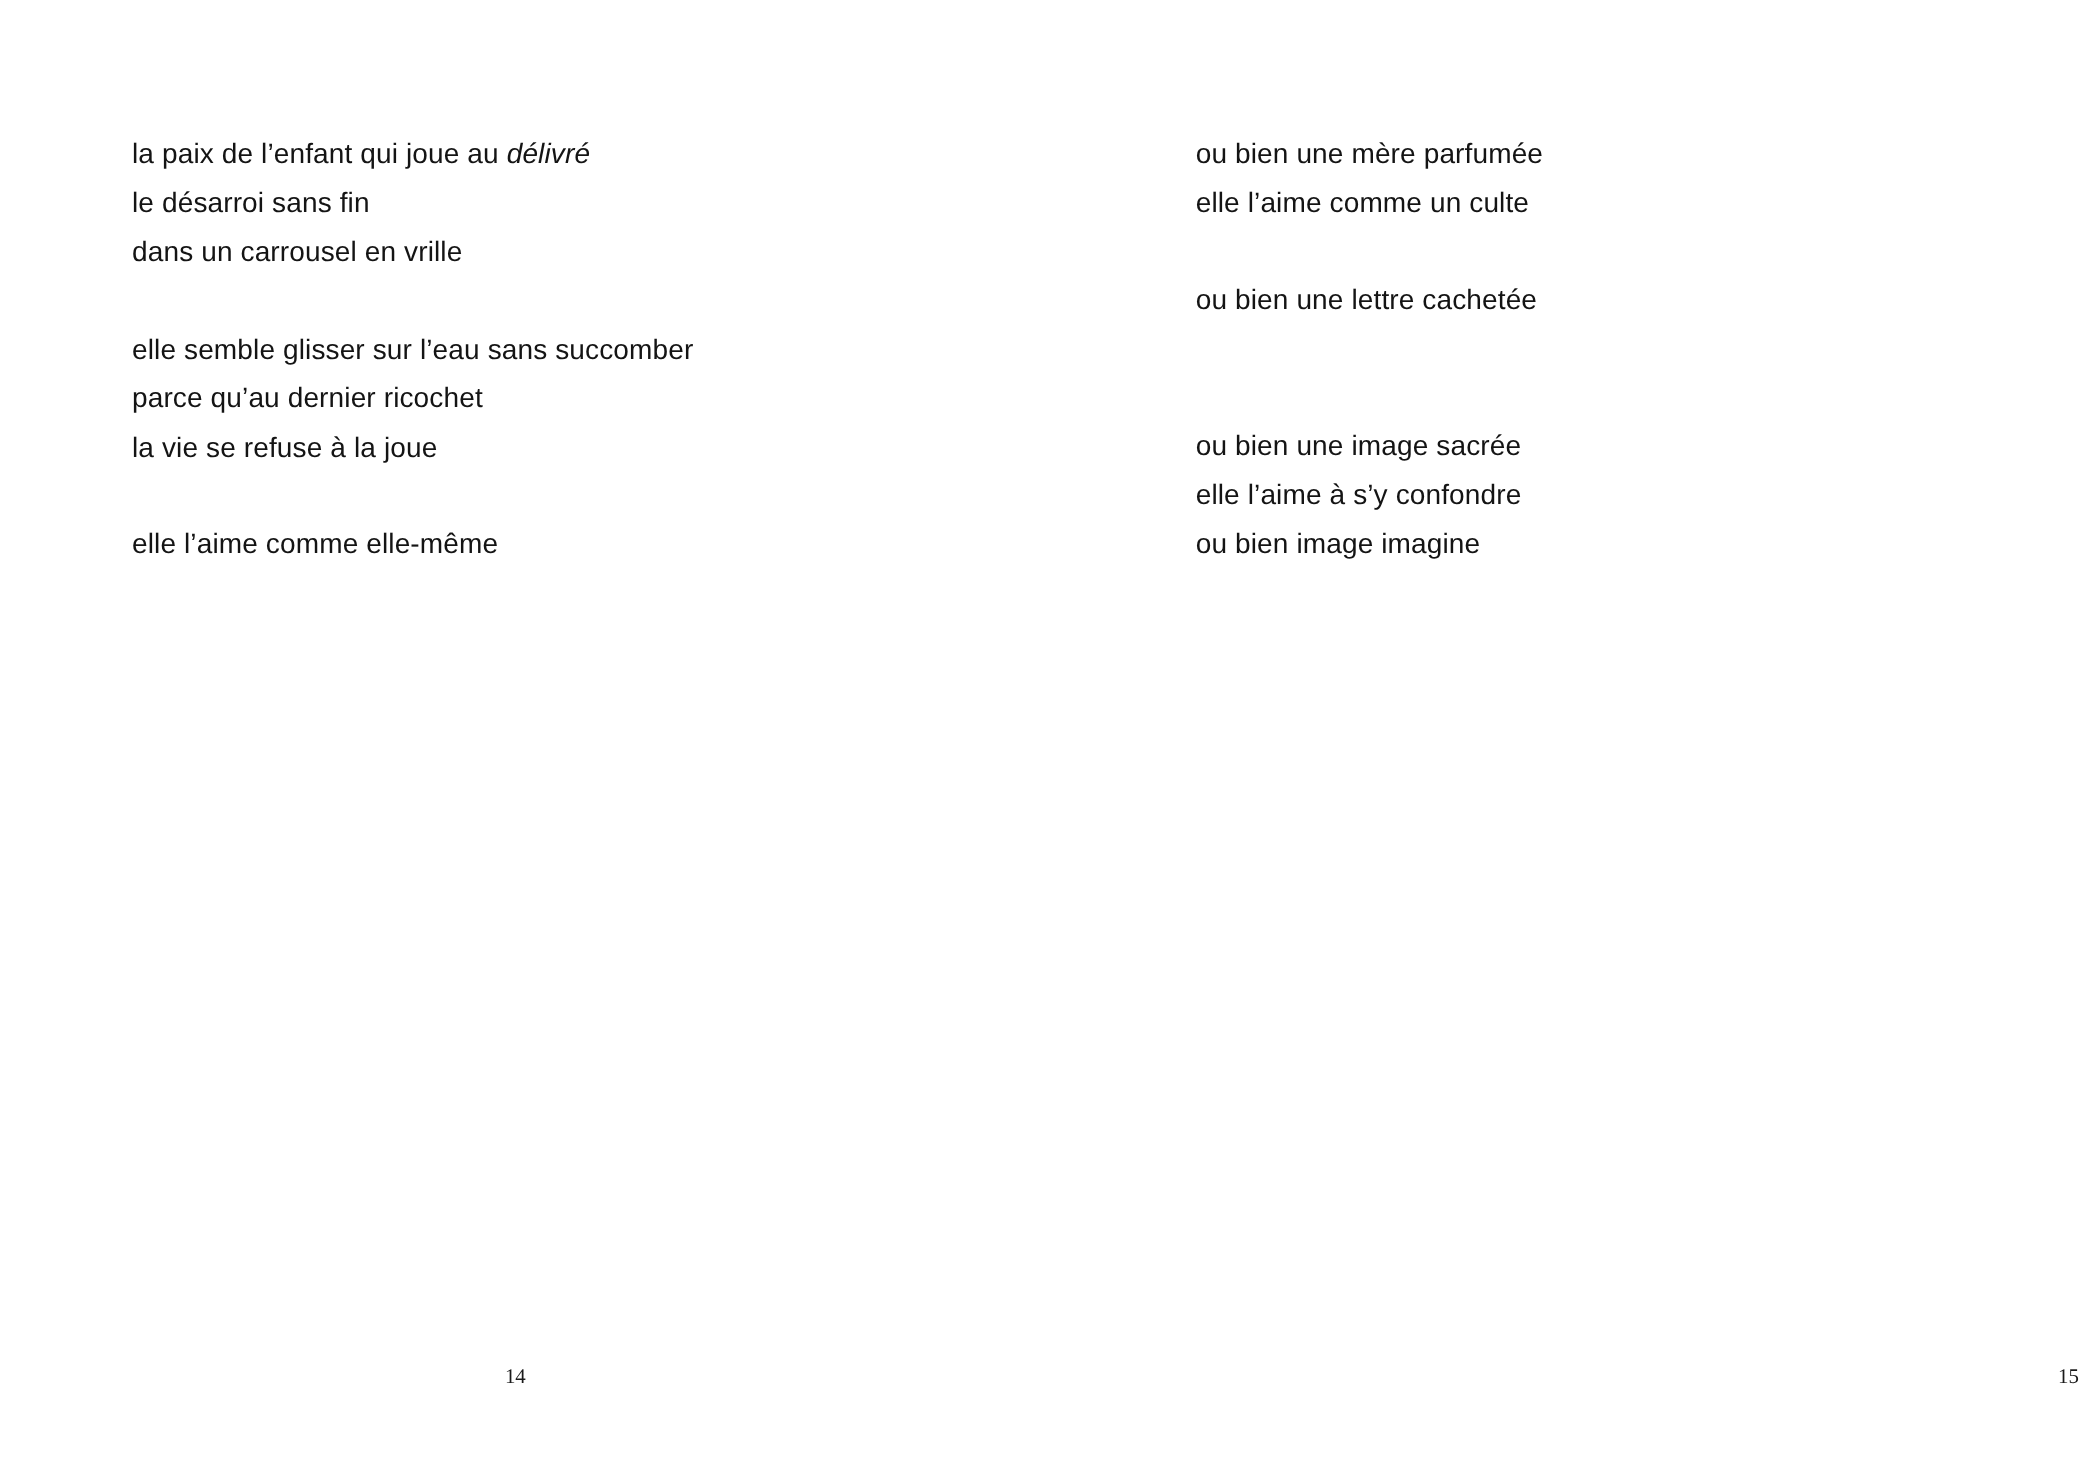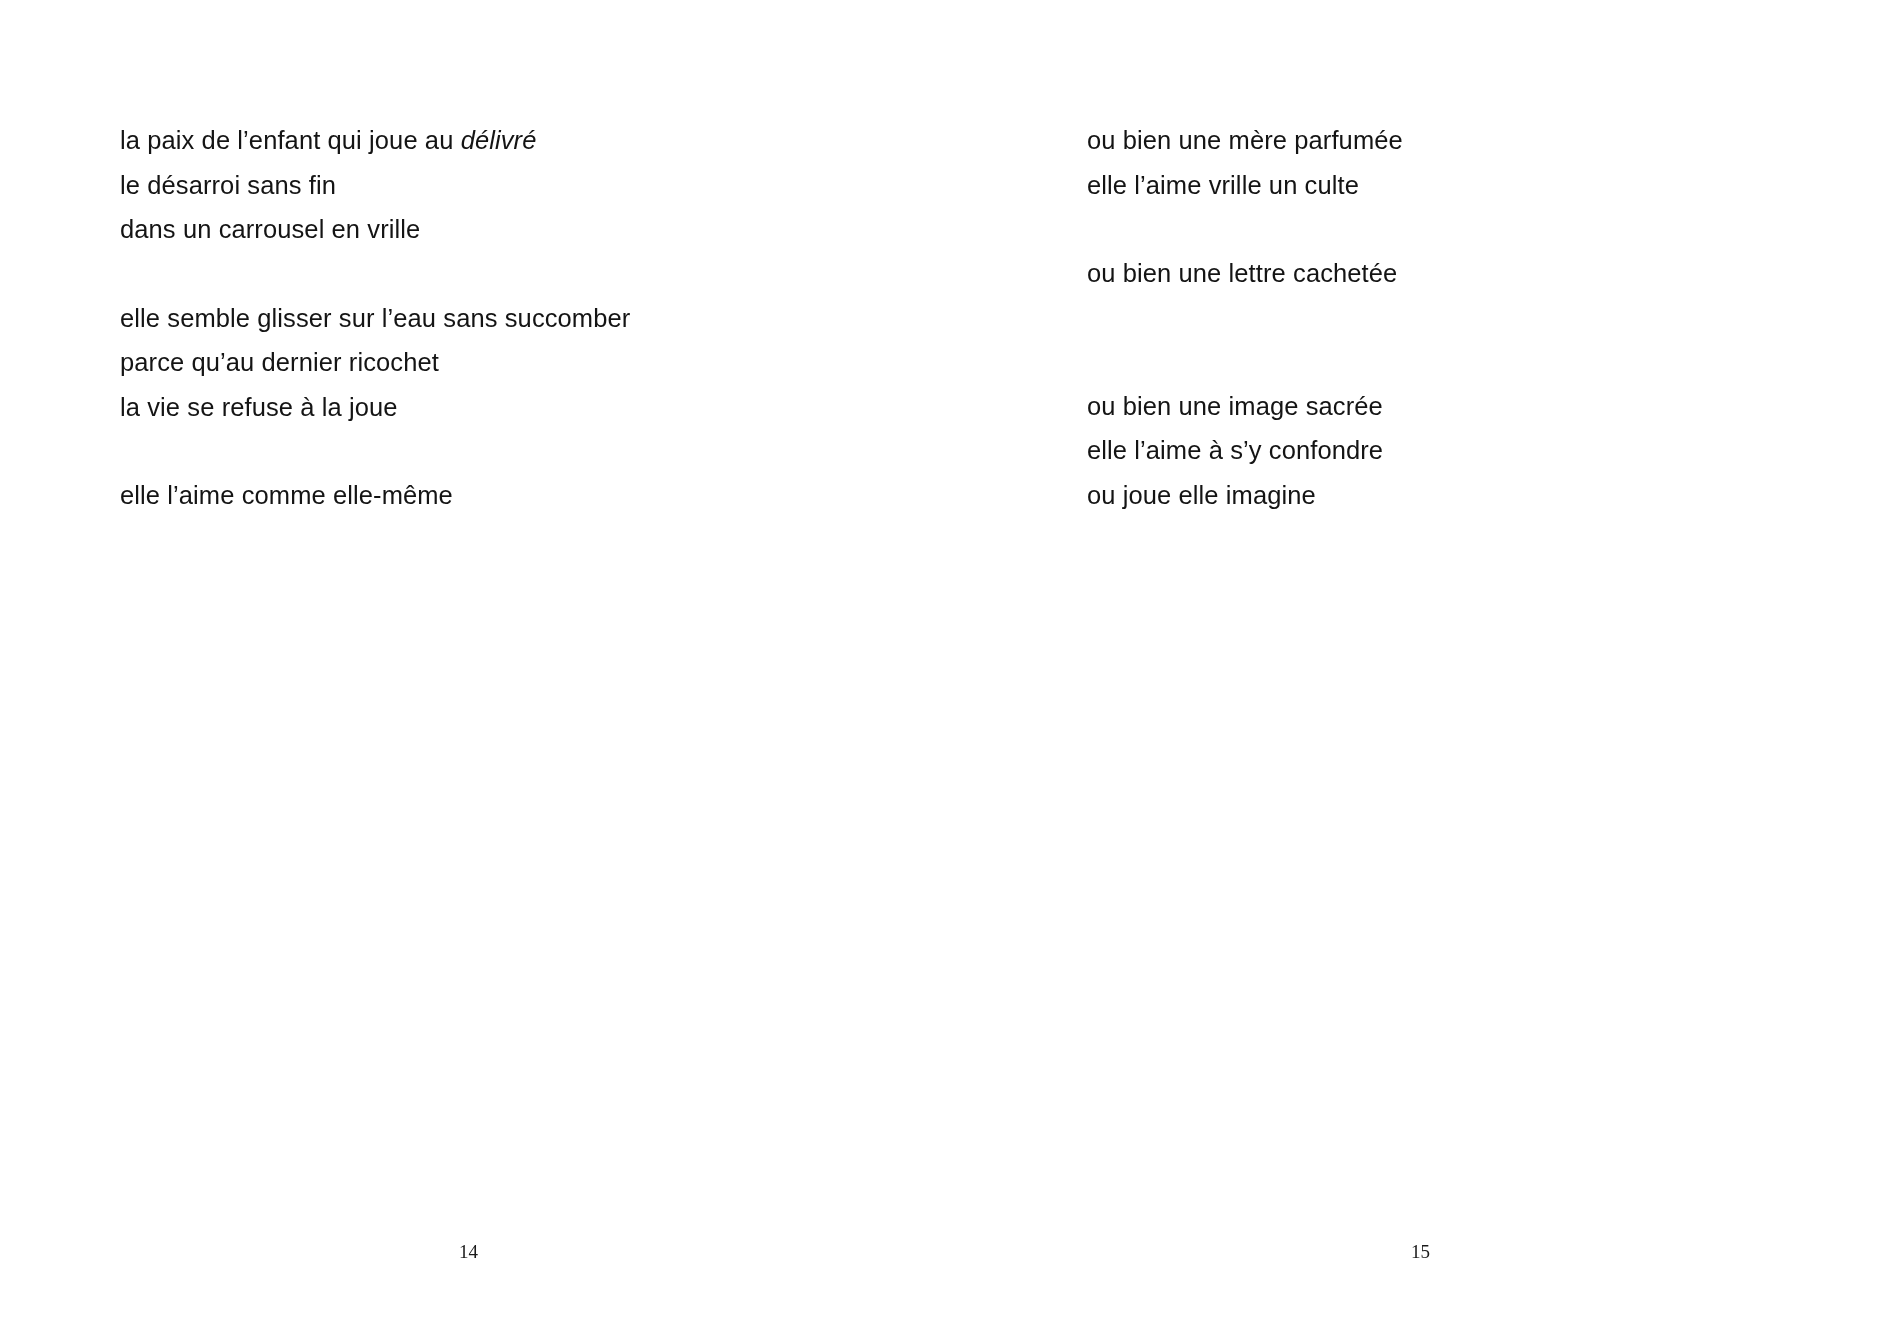--- a/index.html
+++ b/index.html
@@ -58,22 +58,22 @@
     color: #1a1a1a;
   }
   .folio-left {
     left: 0;
     right: 0;
     text-align: center;
     margin-left: -8px;
   }
   .folio-right {
     left: 0;
-    right: 12px;
-    text-align: center;
+    right: 0;
+    text-align: right;
     margin-left: 18px;
   }
   .spacer {
     height: 44px;
   }
 </style>
 </head>
 <body>
 
 <div class="spread">
@@ -100,32 +100,32 @@
 
     </div>
     <div class="folio folio-left">14</div>
   </div>
 
   <div class="page page-right">
     <div class="poem">
 
       <div class="stanza">
         <div class="line">ou bien une mère parfumée</div>
-        <div class="line">elle l’aime vrille un culte</div>
+        <div class="line">elle l’aime comme un culte</div>
       </div>
 
       <div class="stanza">
         <div class="line">ou bien une lettre cachetée</div>
       </div>
 
       <div class="spacer"></div>
 
       <div class="stanza">
         <div class="line">ou bien une image sacrée</div>
         <div class="line">elle l’aime à s’y confondre</div>
-        <div class="line">ou joue elle imagine</div>
+        <div class="line">ou bien image imagine</div>
       </div>
 
     </div>
     <div class="folio folio-right">15</div>
   </div>
 
 </div>
 
 </body></html>

